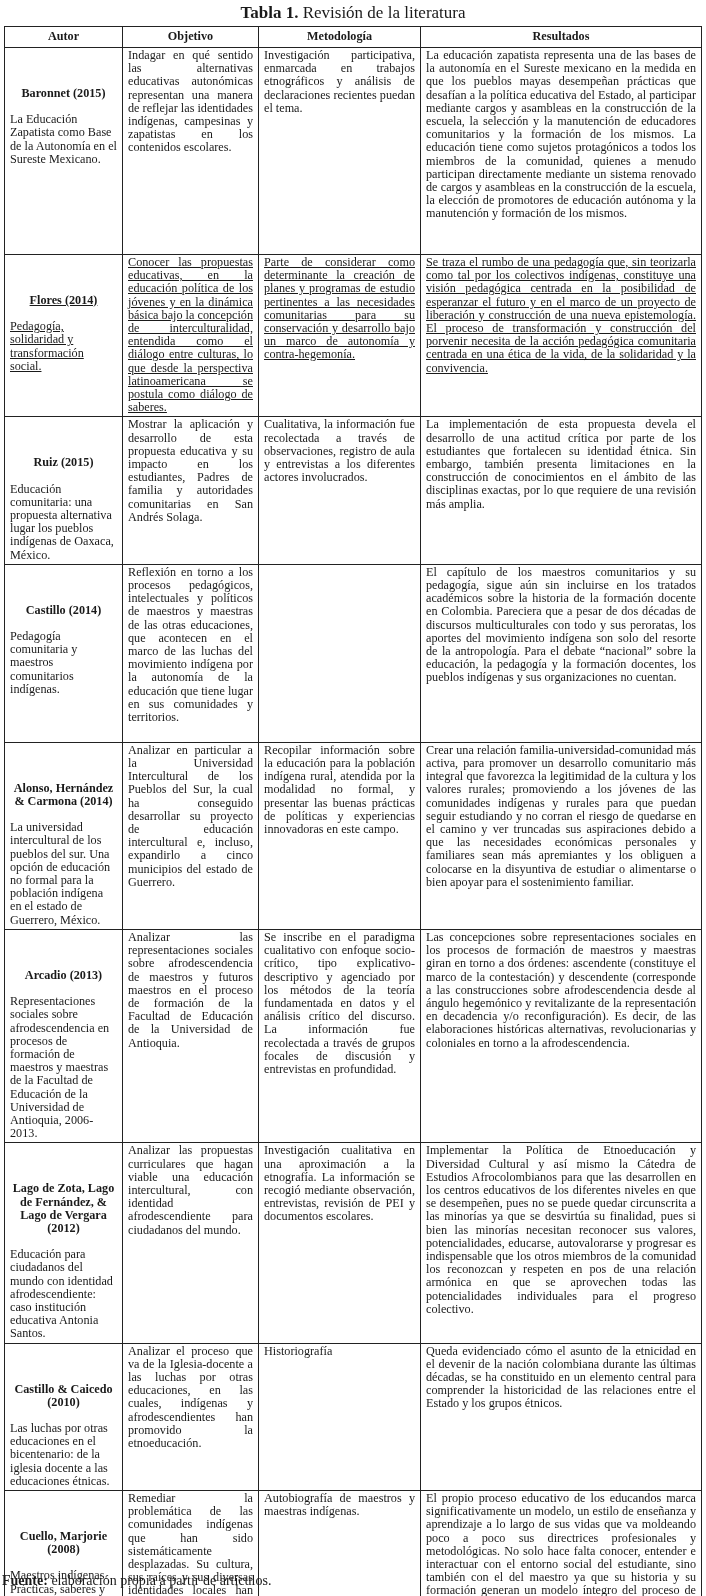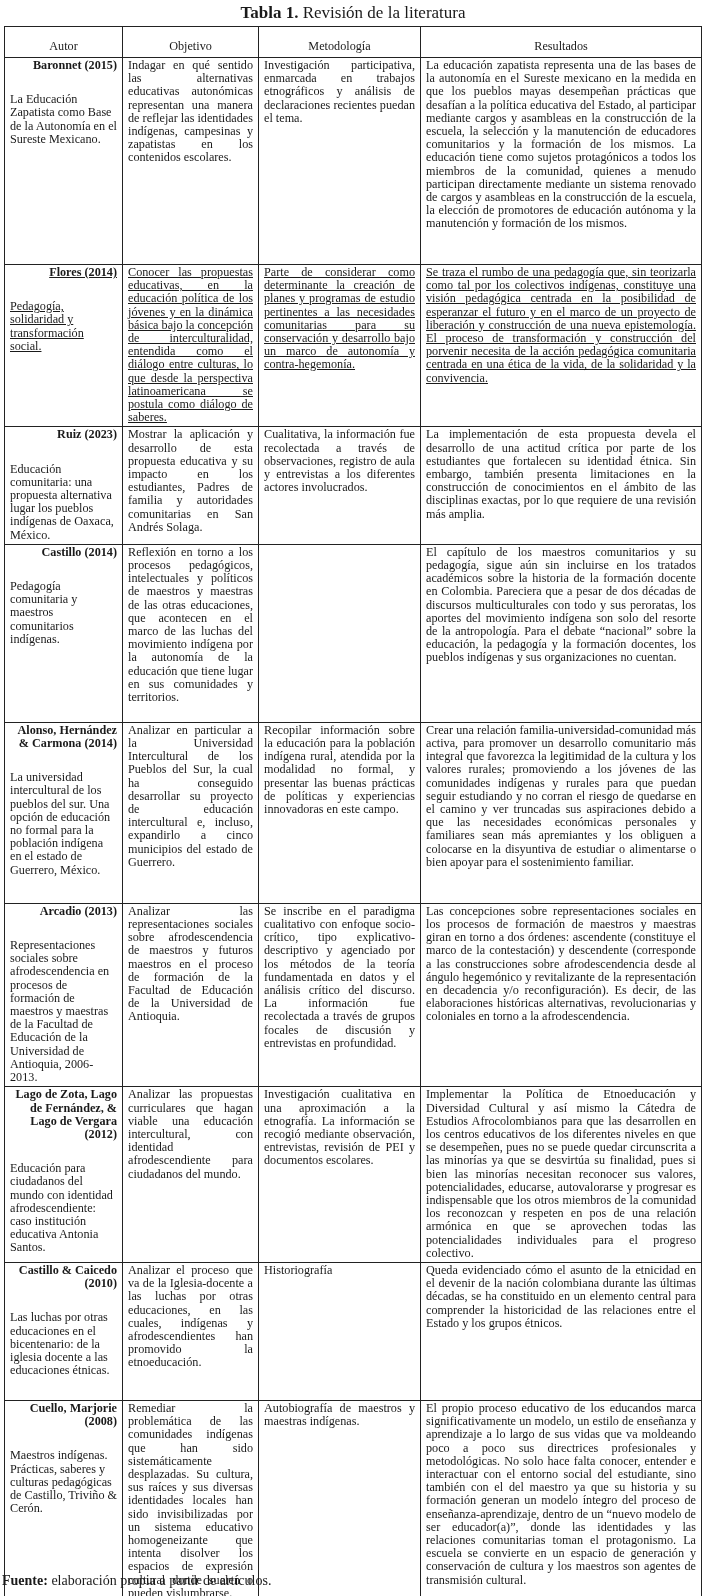--- a/index.html
+++ b/index.html
@@ -4,24 +4,24 @@
 <style>
   html, body { margin:0; padding:0; background:#ffffff; }
   body { width:706px; height:1596px; position:relative; overflow:hidden;
          font-family:"Liberation Serif","DejaVu Serif",serif; color:#1a1a1a; }
   .title { position:absolute; top:2px; left:0; width:706px; text-align:center;
            font-size:17px; line-height:22px; }
   .title b { font-weight:bold; }
   table { position:absolute; left:4px; top:26px; width:697px; border-collapse:collapse;
           table-layout:fixed; font-size:12.2px; line-height:13.2px; }
   th, td { border:1.2px solid #222; vertical-align:top; padding:1px 5px 2px 5px; }
-  th { font-weight:normal; text-align:center; height:15px; padding-top:13px; }
+  th { font-weight:bold; text-align:center; height:15px; padding-top:3px; }
   td { text-align:justify; }
-  td.autor .name { text-align:right; font-weight:bold; display:block; }
-  td.autor .work { text-align:left; display:block; margin-top:21px; }
+  td.autor .name { text-align:center; font-weight:bold; display:block;margin-top:38px; }
+  td.autor .work { text-align:left; display:block; margin-top:13px; }
   col.c1 { width:118px; } col.c2 { width:136px; } col.c3 { width:162px; } col.c4 { width:281px; }
   .footer { position:absolute; left:2px; top:1572px; font-size:14px; line-height:18px; }
   .footer b { font-weight:bold;font-family:Liberation Serif, serif; }
 </style>
 </head>
 <body>
 
 <div class="title">
   <b>Tabla 1.</b><span> Revisión de la literatura</span>
 </div>
@@ -55,21 +55,21 @@
         <td class="autor">
           <span class="name">Flores (2014)</span>
           <span class="work">Pedagogía, solidaridad y transformación social.</span>
         </td>
         <td>Conocer las propuestas educativas, en la educación política de los jóvenes y en la dinámica básica bajo la concepción de interculturalidad, entendida como el diálogo entre culturas, lo que desde la perspectiva latinoamericana se postula como diálogo de saberes.</td>
         <td>Parte de considerar como determinante la creación de planes y programas de estudio pertinentes a las necesidades comunitarias para su conservación y desarrollo bajo un marco de autonomía y contra-hegemonía.</td>
         <td>Se traza el rumbo de una pedagogía que, sin teorizarla como tal por los colectivos indígenas, constituye una visión pedagógica centrada en la posibilidad de esperanzar el futuro y en el marco de un proyecto de liberación y construcción de una nueva epistemología. El proceso de transformación y construcción del porvenir necesita de la acción pedagógica comunitaria centrada en una ética de la vida, de la solidaridad y la convivencia.</td>
       </tr>
       <tr style="height: 103px;">
         <td class="autor">
-          <span class="name">Ruiz (2023)</span>
+          <span class="name">Ruiz (2015)</span>
           <span class="work">Educación comunitaria: una propuesta alternativa lugar los pueblos indígenas de Oaxaca, México.</span>
         </td>
         <td>Mostrar la aplicación y desarrollo de esta propuesta educativa y su impacto en los estudiantes, Padres de familia y autoridades comunitarias en San Andrés Solaga.</td>
         <td>Cualitativa, la información fue recolectada a través de observaciones, registro de aula y entrevistas a los diferentes actores involucrados.</td>
         <td>La implementación de esta propuesta devela el desarrollo de una actitud crítica por parte de los estudiantes que fortalecen su identidad étnica. Sin embargo, también presenta limitaciones en la construcción de conocimientos en el ámbito de las disciplinas exactas, por lo que requiere de una revisión más amplia.</td>
       </tr>
       <tr style="height: 178px;">
         <td class="autor">
           <span class="name">Castillo (2014)</span>
           <span class="work">Pedagogía comunitaria y maestros comunitarios indígenas.</span>

